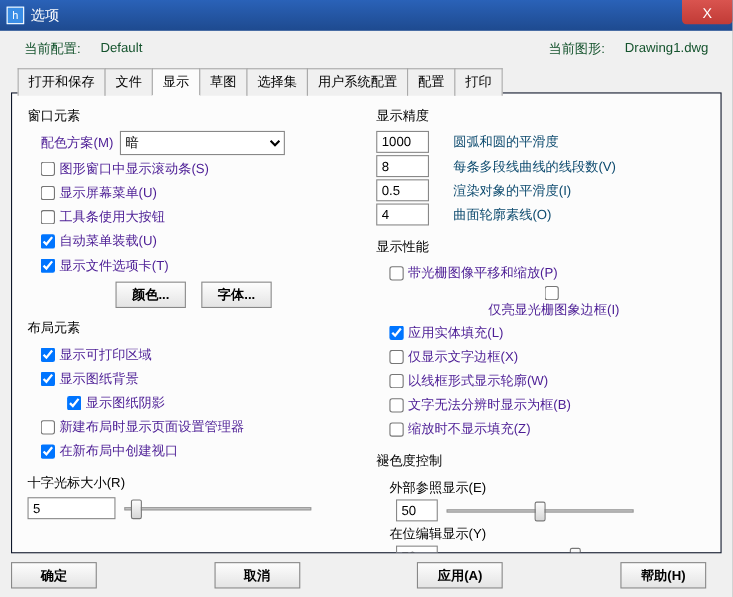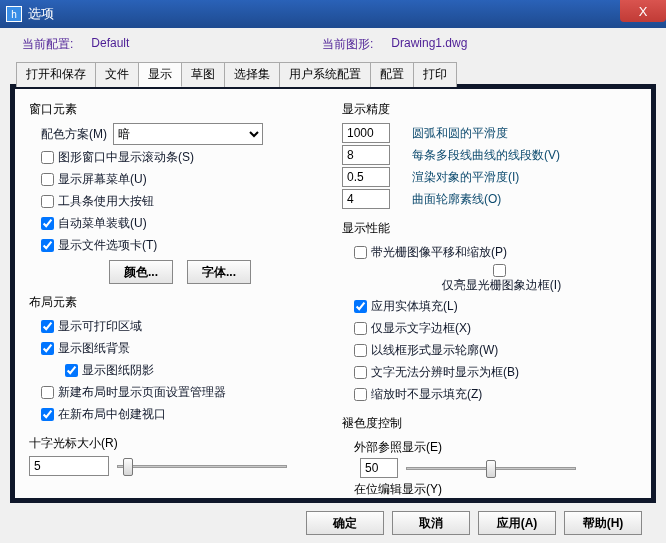--- a/index.html
+++ b/index.html
@@ -54,21 +54,22 @@
     flex: 1;
     background: #f0f0f0;
     padding: 6px 10px 8px 10px;
     overflow: hidden;
     display:flex;
     flex-direction:column;
   }
   .config-row {
     display: flex;
     padding: 2px 12px 6px 12px;
-    color: #4c1d95;
+    color: #14532d;
+    justify-content: space-between;
   }
   .config-row .pair { display:flex; gap:18px; }
   .config-row .pair:first-child{ flex:0 0 300px; }
   .tabs {
     display: flex;
     margin-left: 6px;
     position: relative;
     top: 3px;
   }
   .tab {
@@ -80,21 +81,21 @@
     cursor: pointer;
     color:#000;
   }
   .tab.active {
     background: #fcfcfc;
     border-bottom: 1px solid #fcfcfc;
     position: relative;
     z-index: 2;
   }
   .panel {
-    border: 5px solid #0f172a;
+    border: 1px solid #0f172a;
     background: #fcfcfc;
     flex:1;
     padding: 10px 14px;
     display: flex;
     gap: 18px;
     overflow:hidden;
   }
   .col { flex: 1; min-width:0; }
   .group-title { color:#000; margin: 2px 0 4px 0; }
   .group { margin-bottom: 10px; }
@@ -104,21 +105,21 @@
     min-height: 22px;
     padding: 1px 0;
   }
   .indent1 { padding-left: 12px; }
   .indent2 { padding-left: 24px; flex-direction: column; }
   .indent3 { padding-left: 36px; }
   input[type=checkbox] {
     margin: 0 4px 0 0;
     width:13px;height:13px;
   }
-  label { cursor: pointer; color:#0f172a; }
+  label { cursor: pointer; color:#4c1d95; }
   select {
     font-size: 12px;
     height: 22px;
     width: 150px;
     background:#fff;
     border:1px solid #888;
   }
   input[type=text] {
     font-size: 12px;
     height: 20px;
@@ -149,21 +150,21 @@
     position:absolute; left:0; right:0; top:9px; height:3px;
     background:#c8c8c8; border:1px solid #999;
   }
   .slider .thumb{
     position:absolute; top:2px; width:10px; height:18px;
     background:linear-gradient(#fdfdfd,#d6d6d6);
     border:1px solid #777; border-radius:2px;
   }
   .footer {
     display:flex;
-    justify-content:flex-end;
+    justify-content:space-between;
     gap:8px;
     padding: 8px 14px 0 0;
   }
   .footer .btn { min-width:78px; }
 </style>
 </head>
 <body>
 
 <div class="window">
   <div class="titlebar">

